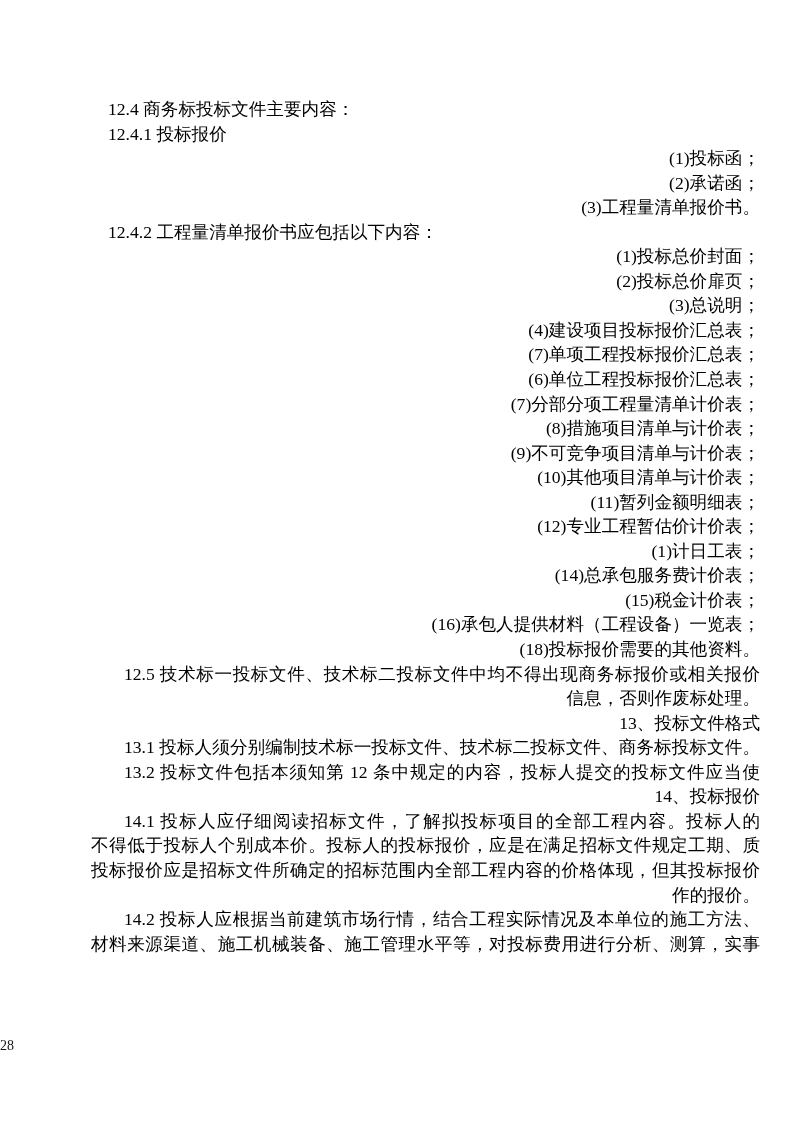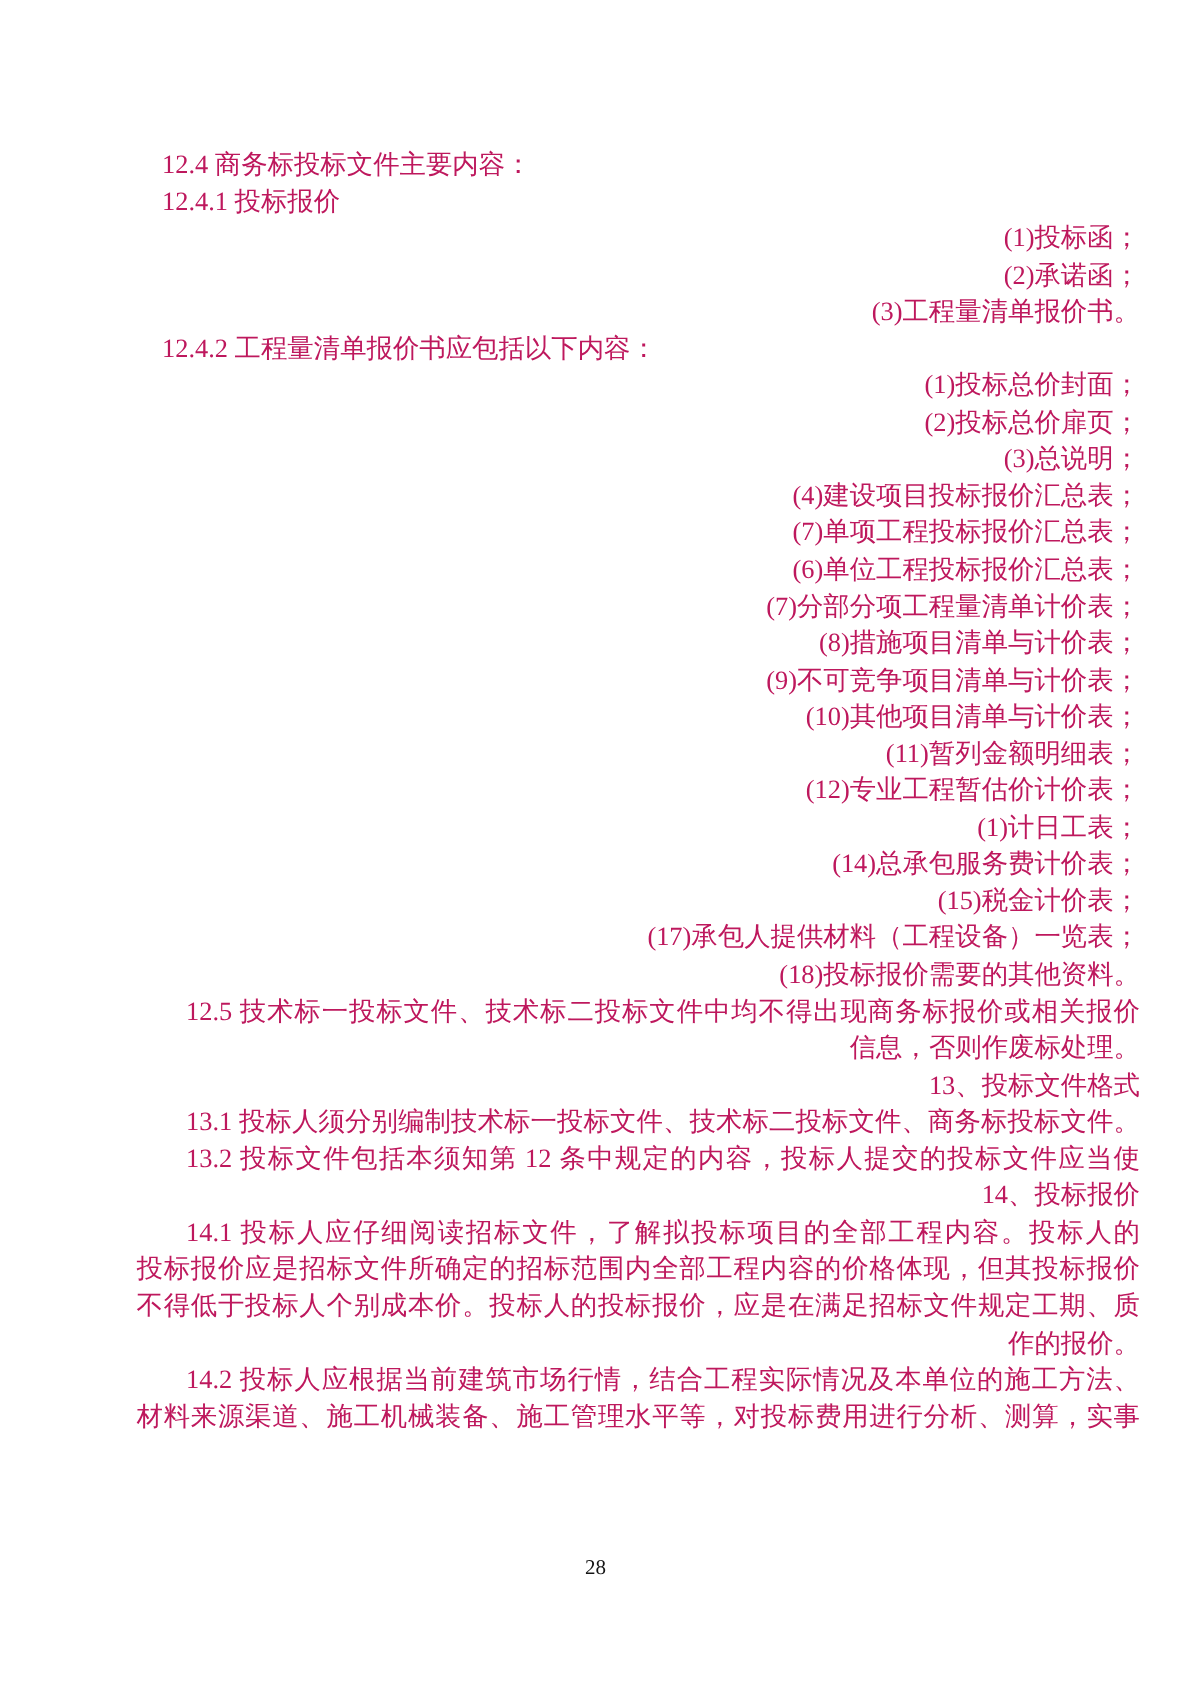--- a/index.html
+++ b/index.html
@@ -16,41 +16,41 @@
     font-family: "Liberation Serif", "DejaVu Serif", serif;
     color: #151515;
   }
   .textblock {
     position: absolute;
     left: 91px;
     top: 97px;
     width: 669px;
     font-size: 17.6px;
     line-height: 24.55px;
-    color: #be185d;
+    color: #000000;
   }
   .line {
     height: 24.55px;
     overflow: hidden;
     text-align: left;
     white-space: pre-wrap;
   }
   .line.fill {
     text-align: justify;
     text-align-last: justify;
   }
   .ind0 { text-indent: 0; text-align: right; }
   .ind1 { text-indent: 17px; }
   .ind2 { text-indent: 33px; }
   .footer {
     position: absolute;
     left: 0;
     top: 1037px;
     width: 794px;
-    text-align: center;
+    text-align: left;
     font-size: 14px;
     line-height: 18px;
     color: #151515;
   }
 </style>
 </head>
 <body>
 
 <div class="page" style="background: rgb(255, 255, 255); color: rgb(21, 21, 21);">
   <div class="textblock">
@@ -68,29 +68,29 @@
       <div class="line ind0">(6)单位工程投标报价汇总表；</div>
       <div class="line ind0">(7)分部分项工程量清单计价表；</div>
       <div class="line ind0">(8)措施项目清单与计价表；</div>
       <div class="line ind0">(9)不可竞争项目清单与计价表；</div>
       <div class="line ind0">(10)其他项目清单与计价表；</div>
       <div class="line ind0">(11)暂列金额明细表；</div>
       <div class="line ind0">(12)专业工程暂估价计价表；</div>
       <div class="line ind0">(1)计日工表；</div>
       <div class="line ind0">(14)总承包服务费计价表；</div>
       <div class="line ind0">(15)税金计价表；</div>
-      <div class="line ind0">(17)承包人提供材料（工程设备）一览表；</div>
+      <div class="line ind0">(16)承包人提供材料（工程设备）一览表；</div>
       <div class="line ind0">(18)投标报价需要的其他资料。</div>
       <div class="line ind2 fill">12.5 技术标一投标文件、技术标二投标文件中均不得出现商务标报价或相关报价</div>
       <div class="line ind0">信息，否则作废标处理。</div>
       <div class="line ind0">13、投标文件格式</div>
       <div class="line ind2 fill">13.1 投标人须分别编制技术标一投标文件、技术标二投标文件、商务标投标文件。</div>
       <div class="line ind2 fill">13.2 投标文件包括本须知第 12 条中规定的内容，投标人提交的投标文件应当使</div>
       <div class="line ind0">14、投标报价</div>
       <div class="line ind2 fill">14.1 投标人应仔细阅读招标文件，了解拟投标项目的全部工程内容。投标人的</div>
+      <div class="line ind0 fill">不得低于投标人个别成本价。投标人的投标报价，应是在满足招标文件规定工期、质</div>
       <div class="line ind0 fill">投标报价应是招标文件所确定的招标范围内全部工程内容的价格体现，但其投标报价</div>
-      <div class="line ind0 fill">不得低于投标人个别成本价。投标人的投标报价，应是在满足招标文件规定工期、质</div>
       <div class="line ind0">作的报价。</div>
       <div class="line ind2 fill">14.2 投标人应根据当前建筑市场行情，结合工程实际情况及本单位的施工方法、</div>
       <div class="line ind0 fill">材料来源渠道、施工机械装备、施工管理水平等，对投标费用进行分析、测算，实事</div>
     </div>
   <div class="footer">28</div>
 </div>
 
 </body></html>

